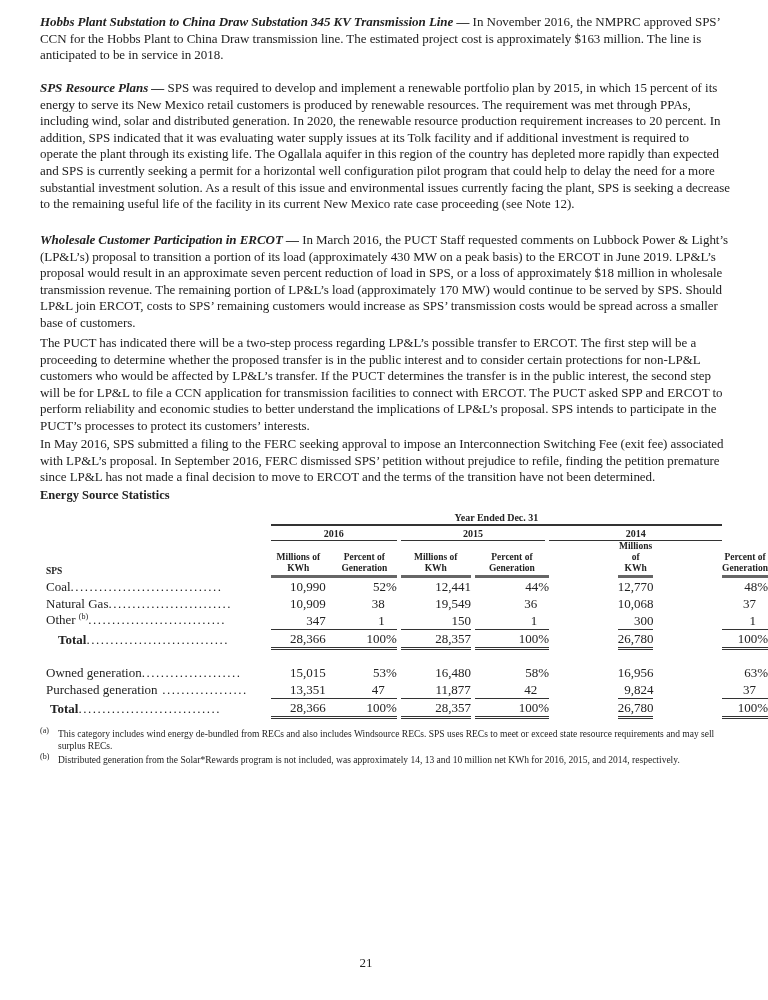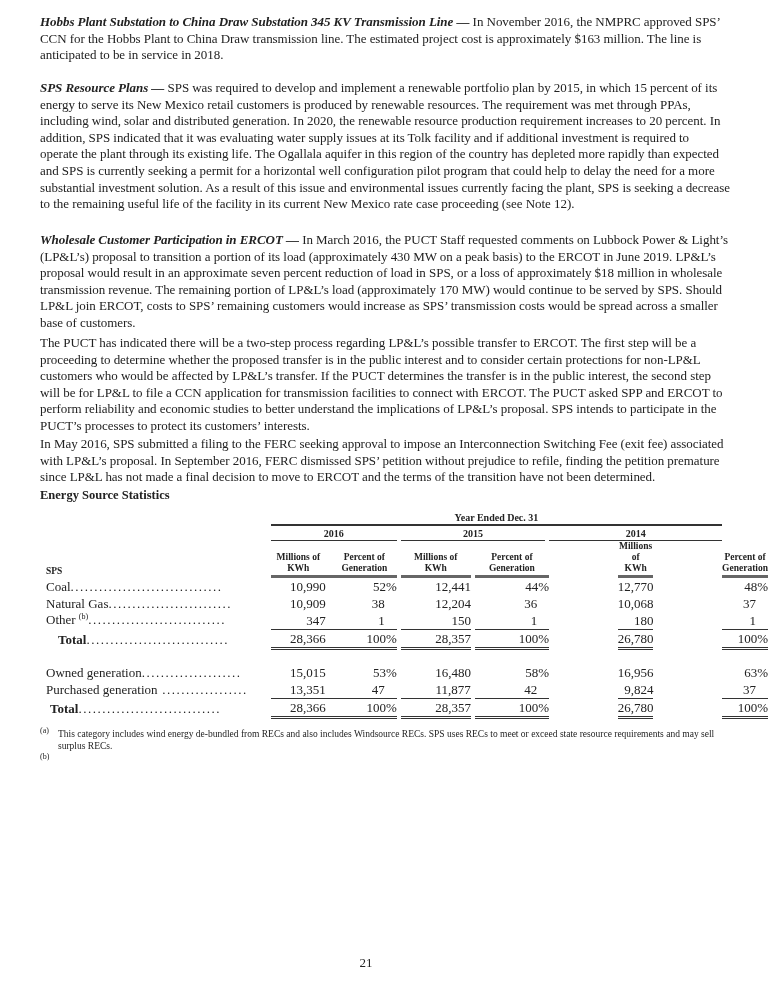--- a/index.html
+++ b/index.html
@@ -107,38 +107,38 @@
     <td class="gap"></td>
     <td class="num">12,770</td>
     <td class="gap"></td>
     <td class="num">48%</td>
   </tr>
   <tr>
     <td class="row-label"><span>Natural Gas</span><span class="dots">..........................</span></td>
     <td colspan="2" class="num">10,909</td>
     <td class="num" style="padding-right:12px !important;">38</td>
     <td class="gap"></td>
-    <td class="num">12,204</td>
+    <td class="num">19,549</td>
     <td class="gap"></td>
     <td colspan="2" class="num" style="padding-right:12px !important;">36</td>
     <td class="gap"></td>
     <td class="num">10,068</td>
     <td class="gap"></td>
     <td class="num" style="padding-right:12px !important;">37</td>
   </tr>
   <tr>
     <td class="row-label"><span>Other</span> <sup>(b)</sup><span class="dots">.............................</span></td>
     <td colspan="2" class="num">347</td>
     <td class="num" style="padding-right:12px !important;">1</td>
     <td class="gap"></td>
     <td class="num">150</td>
     <td class="gap"></td>
     <td colspan="2" class="num" style="padding-right:12px !important;">1</td>
     <td class="gap"></td>
-    <td class="num">180</td>
+    <td class="num">300</td>
     <td class="gap"></td>
     <td class="num" style="padding-right:12px !important;">1</td>
   </tr>
   <tr class="rule-top rule-bottom">
     <td class="row-label total-lbl"><span>Total</span><span class="dots" style="font-weight:normal;">..............................</span></td>
     <td colspan="2" class="num numcell">28,366</td>
     <td class="num numcell">100%</td>
     <td class="gap"></td>
     <td class="num numcell">28,357</td>
     <td class="gap"></td>
@@ -195,16 +195,17 @@
 </tbody>
   </table>
 
 <div class="footnotes">
   <div class="fn">
     <span class="mark">(a)</span>
     <span>This category includes wind energy de-bundled from RECs and also includes Windsource RECs.  SPS uses RECs to meet or exceed state resource requirements and may sell surplus RECs.</span>
   </div>
   <div class="fn">
     <span class="mark">(b)</span>
+    <span>Distributed generation from the Solar*Rewards program is not included, was approximately 14, 13 and 10 million net KWh for 2016, 2015, and 2014, respectively.</span>
   </div>
 </div>
 
 <div class="page-num">21</div>
 
 </body></html>

